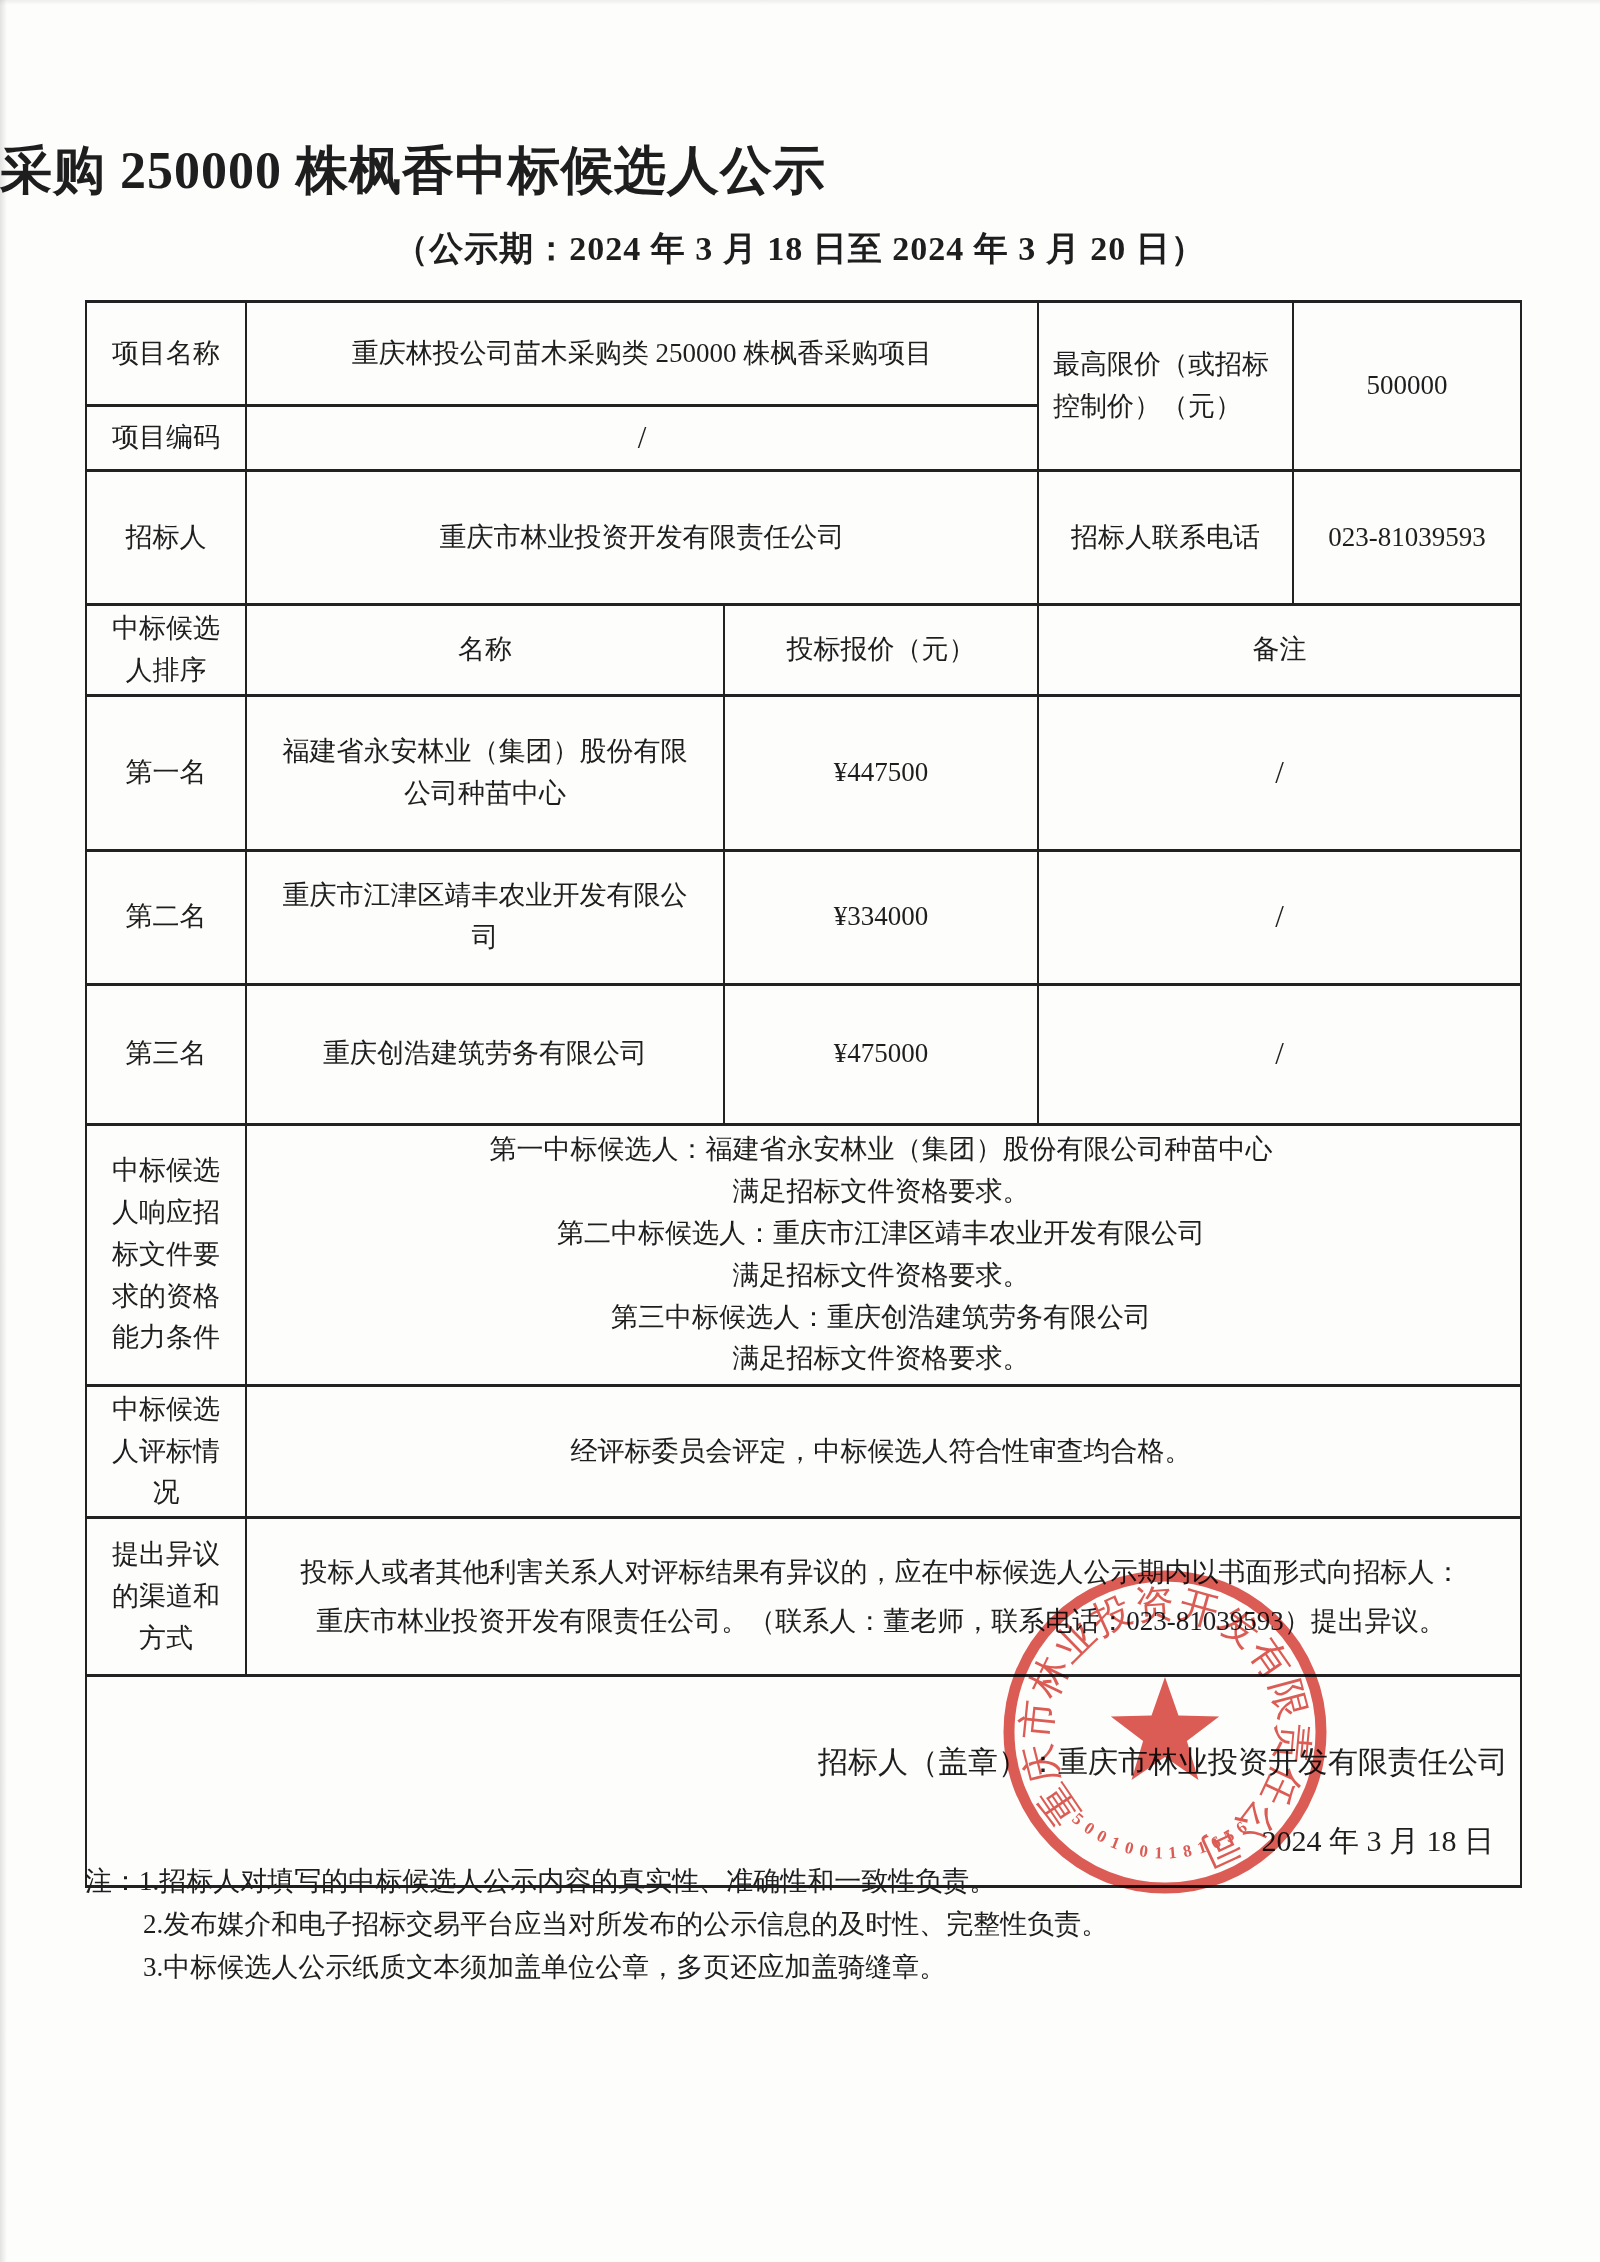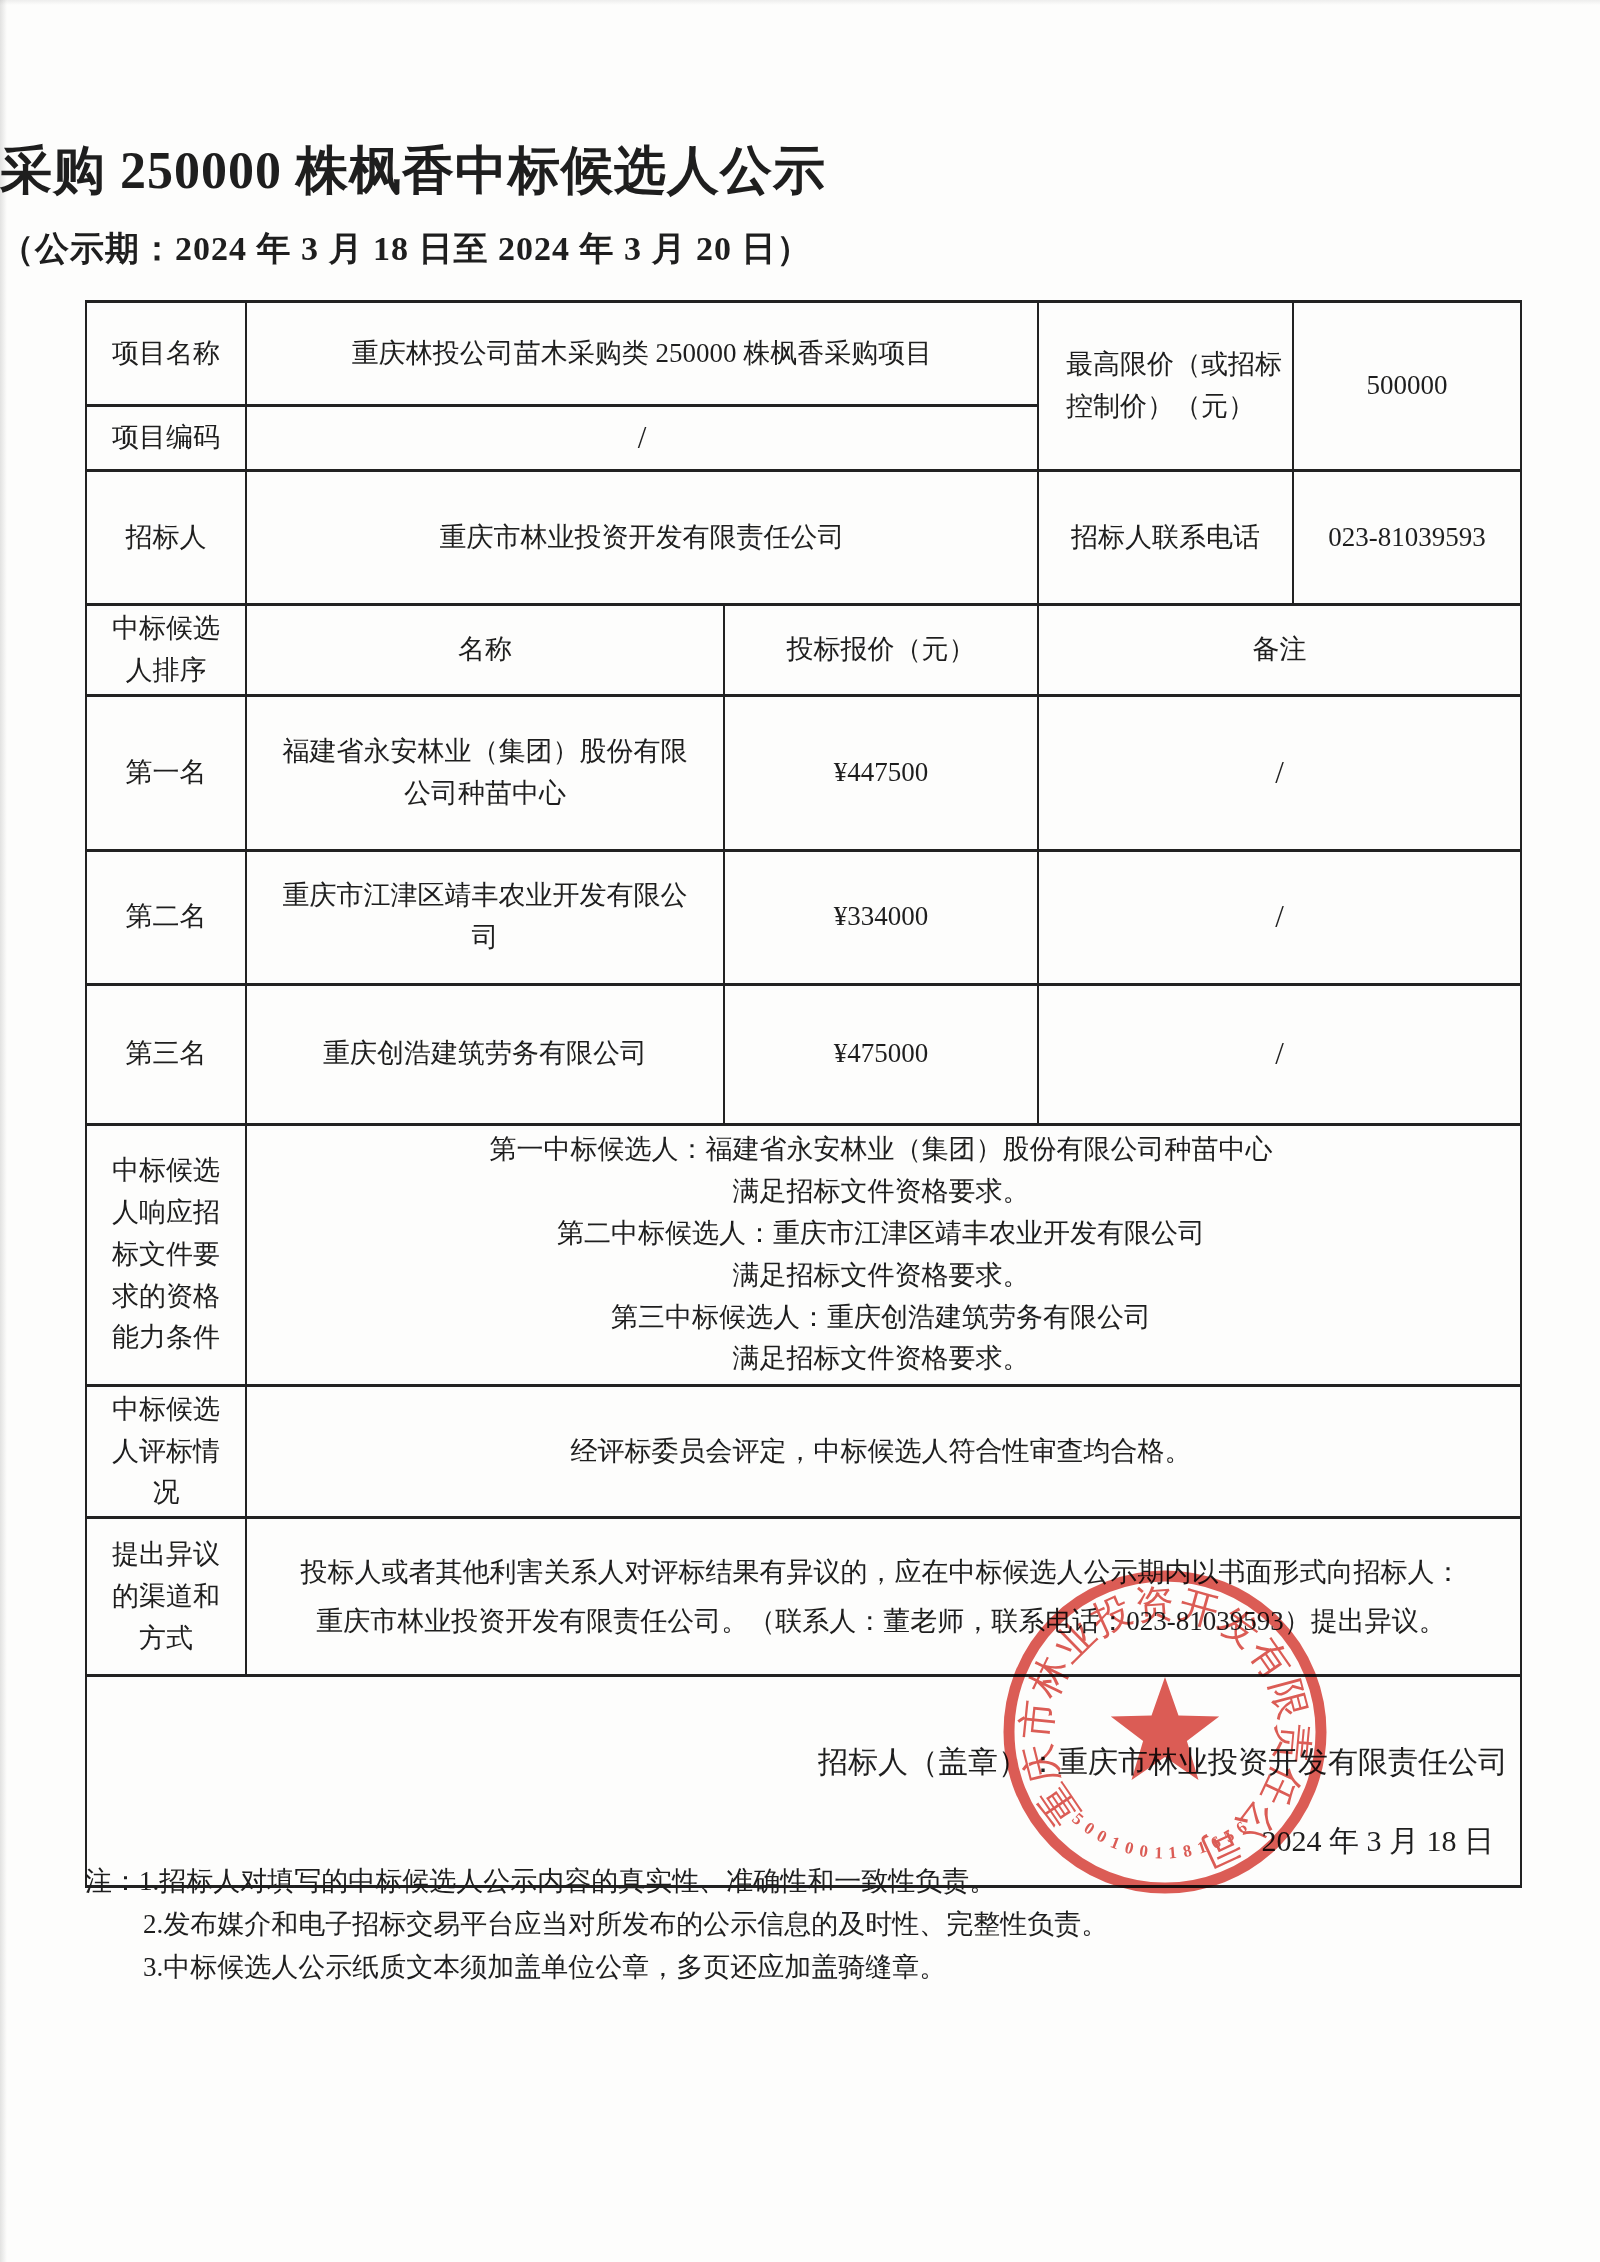--- a/index.html
+++ b/index.html
@@ -13,36 +13,36 @@
     background:linear-gradient(to right, rgba(130,130,130,.22), rgba(255,255,255,0)); }
   .edge-top { position:absolute; left:0; top:0; width:100%; height:5px;
     background:linear-gradient(to bottom, rgba(150,150,150,.15), rgba(255,255,255,0)); }
 
   .page-title {
     position:absolute; top:136px; left:0; width:100%;
     text-align:left; font-size:52px; font-weight:bold; letter-spacing:1px;
   }
   .page-subtitle {
     position:absolute; top:226px; left:0; width:100%;
-    text-align:left; font-size:34px; font-weight:bold; letter-spacing:1px;
+    text-align:center; font-size:34px; font-weight:bold; letter-spacing:1px;
   }
 
   table.doc-table {
     position:absolute; left:85px; top:300px; width:1435px;
     border-collapse:collapse; table-layout:fixed;
   }
   .doc-table td {
     border:2px solid #222;
     border-top-width:3px; border-bottom-width:3px;
     text-align:center; vertical-align:middle;
     font-size:27px; line-height:1.55;
     white-space:pre-line; padding:2px 20px;
     overflow:hidden;
   }
-  .doc-table td.cell-left   { text-align:left; padding:4px 10px 4px 27px; }
+  .doc-table td.cell-left   { text-align:left; padding:4px 10px 4px 14px; }
   .doc-table td.cell-content{ text-align:center; padding:2px 14px 2px 9px; }
   .doc-table td.lh-wide     { line-height:1.8; }
   .doc-table td.slash       { font-size:31px; }
   .sig-cell { position:relative; }
   .sig-line { position:absolute; top:62px;  right:12px; font-size:30px; white-space:nowrap; }
   .sig-date { position:absolute; top:141px; right:26px; font-size:30px; white-space:nowrap; }
 
   .notes { position:absolute; left:85px; top:1860px; width:1260px;
     font-size:27px; line-height:43px; }
   .note-rest { padding-left:58px; }

